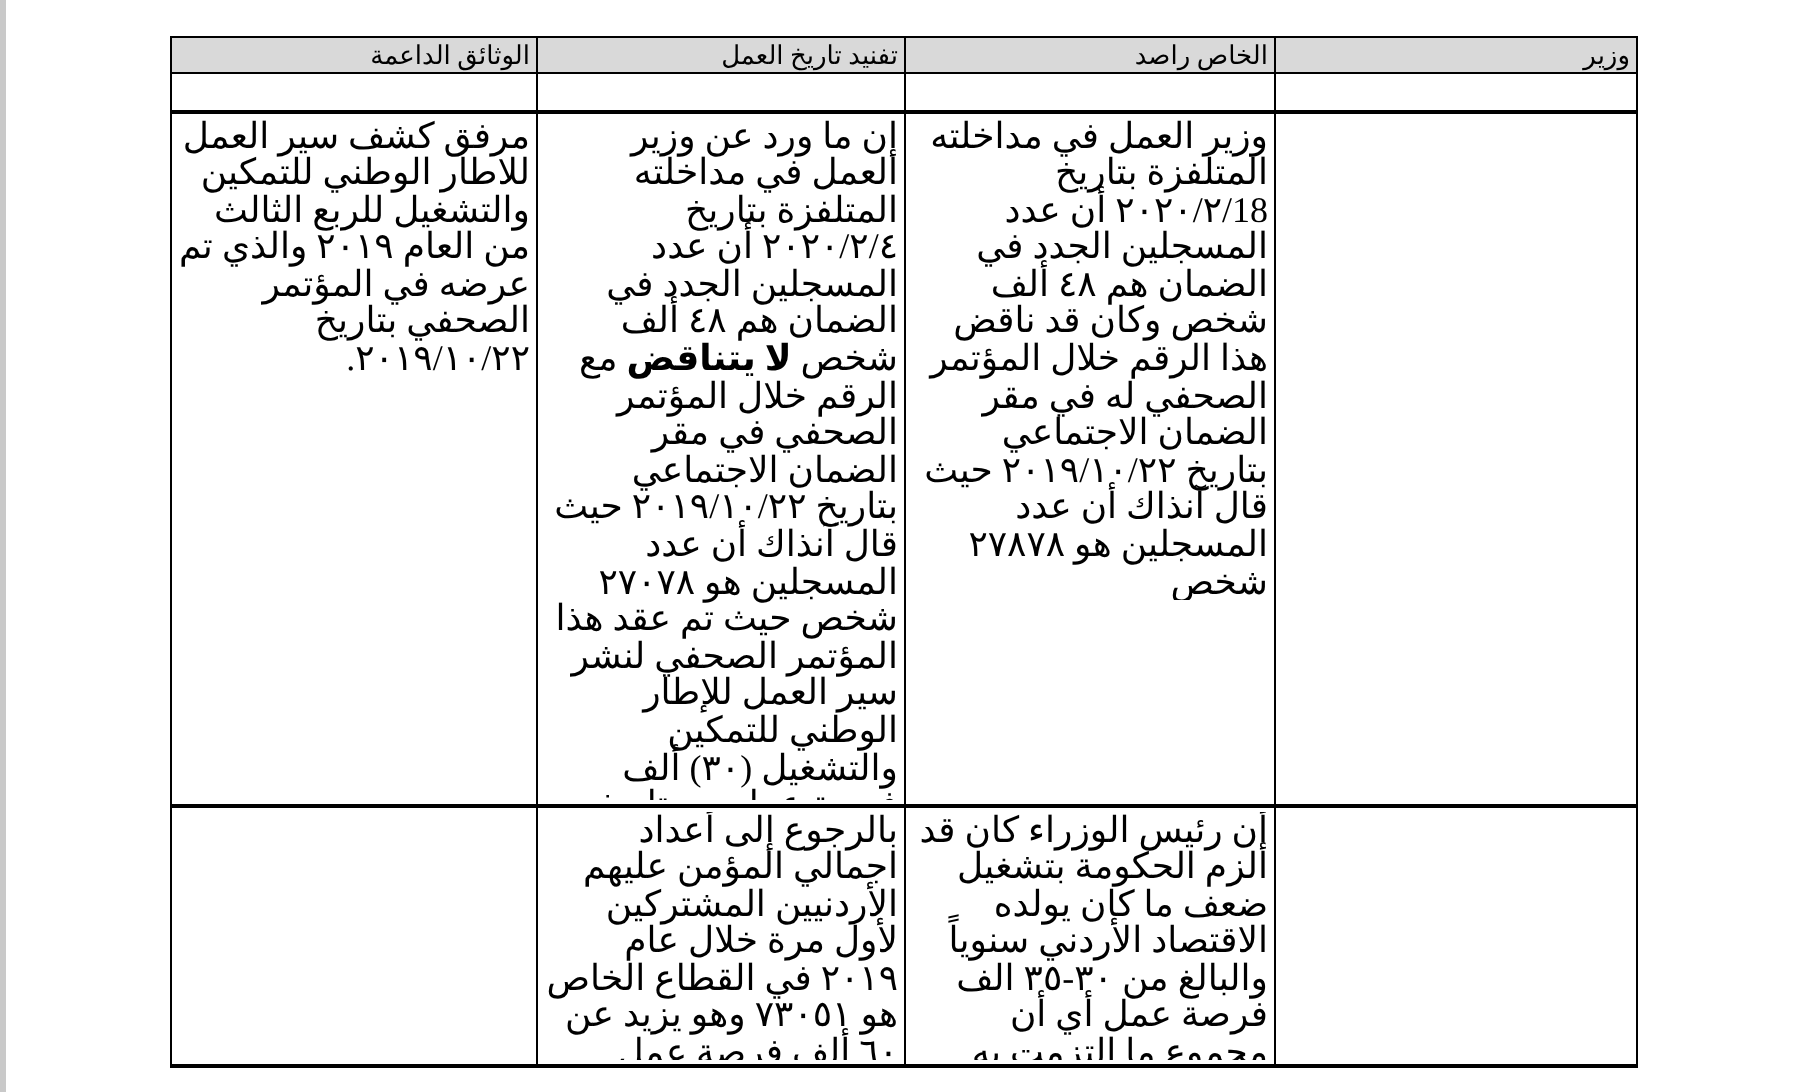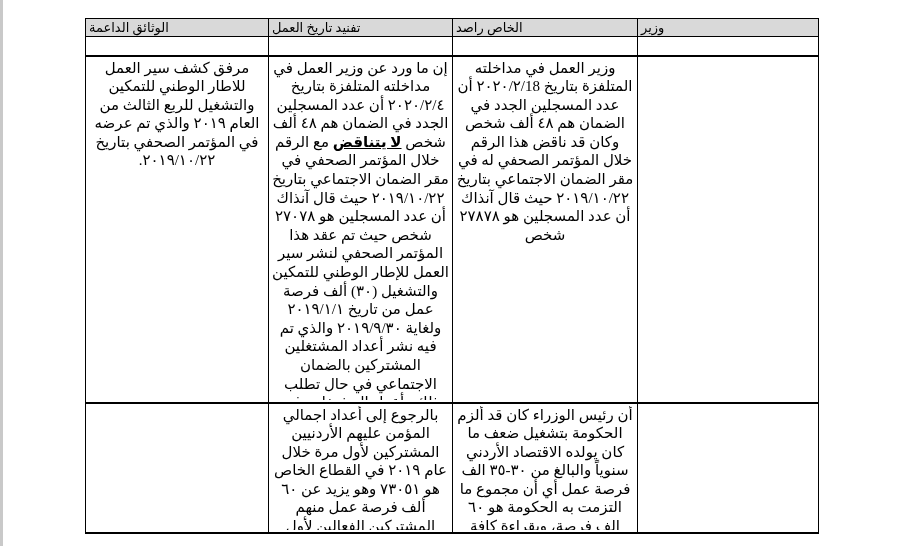--- a/index.html
+++ b/index.html
@@ -35,53 +35,52 @@
   .doc-table th, .doc-table td {
     border: 1px solid #000000;
     padding: 0;
     box-sizing: border-box;
   }
   .doc-table thead th {
     background: #d9d9d9;
     font-weight: normal;
     font-size: 13px;
     height: 18px;
-    text-align: left;
+    text-align: right;
     padding: 0 3px;
     white-space: nowrap;
     overflow: hidden;
   }
   tr.spacer-row td {
     height: 19px;
     border-bottom-width: 2px;
   }
   tr.content-row-1 td {
     height: 347px;
     vertical-align: top;
     border-bottom-width: 2px;
   }
   tr.content-row-2 td {
     height: 130px;
     vertical-align: top;
     border-bottom-width: 2px;
   }
   td.content-cell {
-    font-size: 15px;
+    font-size: 18px;
     line-height: 18.6px;
-    text-align: center;
+    text-align: right;
     padding: 2px 3px;
   }
   .clip {
     overflow: hidden;
   }
   .clip-r1 { max-height: 341px; }
   .clip-r2 { max-height: 124px; }
   .emph {
     font-weight: bold;
-    text-decoration: underline;
   }
 </style>
 </head>
 <body>
 
 <div class="edge-strip"></div>
 
 <table class="doc-table" dir="rtl">
   <colgroup>
     <col style="width:181px">

